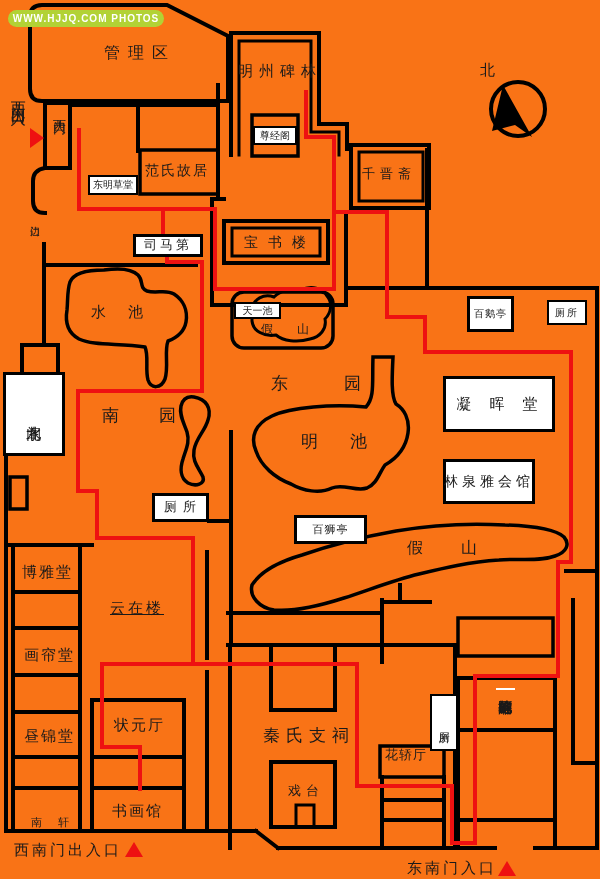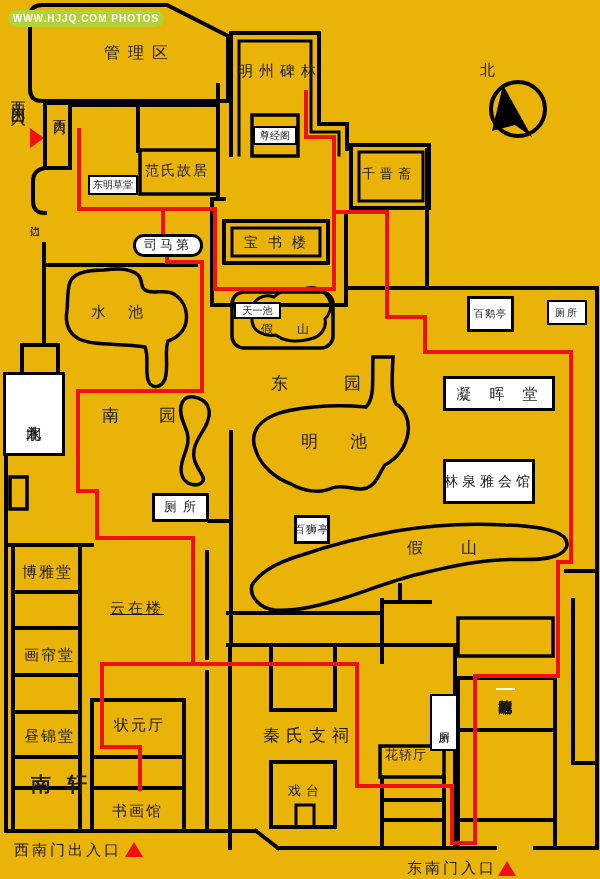--- a/index.html
+++ b/index.html
@@ -1,16 +1,16 @@
 <!DOCTYPE html>
 <html><head>
 <meta charset="utf-8">
 <style>
   html,body{margin:0;padding:0;background:#fff;}
-  .stage{position:relative;width:600px;height:879px;background:#eab308;overflow:hidden;
+  .stage{position:relative;width:600px;height:879px;background:#f97316;overflow:hidden;
          font-family:"Liberation Sans","DejaVu Sans",sans-serif;color:#111;}
   .stage svg{position:absolute;left:0;top:0;}
   .lbl{position:absolute;white-space:nowrap;color:#1a1a1a;line-height:1.15;}
   .v{writing-mode:vertical-rl;text-orientation:upright;}
   .bx{display:flex;align-items:center;justify-content:center;background:#fff;
       border:3px solid #000;box-sizing:border-box;text-align:center;}
   .bx2{border-width:2px;}
   .badge{position:absolute;left:8px;top:10px;width:156px;height:17px;border-radius:9px;
          background:#b2d235;color:#fff;font-weight:bold;font-size:10px;
          display:flex;align-items:center;justify-content:center;letter-spacing:1px;}
@@ -108,37 +108,37 @@
   <div class="lbl v" style="left:10px;top:90px;font-size:15px;letter-spacing:2px;">西大门出入口</div>
   <div class="lbl v" style="left:51px;top:110px;font-size:13px;">西大门</div>
   <div class="lbl v" style="left:29px;top:218px;font-size:10px;">边门</div>
   <div class="lbl" style="left:14px;top:841px;font-size:15px;letter-spacing:3px;">西南门出入口</div>
   <div class="lbl" style="left:407px;top:859px;font-size:15px;letter-spacing:3px;">东南门入口</div>
 
   <div class="lbl bx bx2" style="left:253px;top:126px;width:44px;height:19px;font-size:10px;">尊经阁</div>
   <div class="lbl" style="left:362px;top:167px;font-size:13px;letter-spacing:5px;">千晋斋</div>
   <div class="lbl" style="left:145px;top:162px;font-size:14px;letter-spacing:2px;">范氏故居</div>
   <div class="lbl bx bx2" style="left:88px;top:175px;width:50px;height:20px;font-size:10px;">东明草堂</div>
-  <div class="lbl bx" style="left:133px;top:234px;width:70px;height:23px;font-size:13px;letter-spacing:3px;border-radius:11px;">司马第</div>
+  <div class="lbl bx" style="left:133px;top:234px;width:70px;height:23px;font-size:13px;letter-spacing:3px;">司马第</div>
   <div class="lbl" style="left:244px;top:234px;font-size:14px;letter-spacing:10px;">宝书楼</div>
   <div class="lbl bx bx2" style="left:234px;top:302px;width:47px;height:17px;font-size:10px;">天一池</div>
   <div class="lbl bx" style="left:467px;top:296px;width:47px;height:36px;font-size:10px;letter-spacing:1px;">百鹅亭</div>
   <div class="lbl bx bx2" style="left:547px;top:300px;width:40px;height:25px;font-size:10px;letter-spacing:2px;">厕所</div>
   <div class="lbl bx v" style="left:3px;top:372px;width:62px;height:84px;font-size:15px;">水北阁</div>
-  <div class="lbl bx" style="left:443px;top:376px;width:112px;height:35px;font-size:15px;letter-spacing:18px;padding-left:14px;">凝晖堂</div>
+  <div class="lbl bx" style="left:443px;top:376px;width:112px;height:56px;font-size:15px;letter-spacing:18px;padding-left:14px;">凝晖堂</div>
   <div class="lbl bx" style="left:443px;top:459px;width:92px;height:45px;font-size:14px;letter-spacing:4px;">林泉雅会馆</div>
   <div class="lbl bx" style="left:152px;top:493px;width:57px;height:29px;font-size:13px;letter-spacing:6px;padding-left:5px;">厕所</div>
-  <div class="lbl bx" style="left:294px;top:515px;width:36px;height:29px;font-size:11px;letter-spacing:1px;">百狮亭</div>
+  <div class="lbl bx" style="left:294px;top:515px;width:73px;height:29px;font-size:11px;letter-spacing:1px;">百狮亭</div>
 
   <div class="lbl" style="left:22px;top:563px;font-size:15px;letter-spacing:2px;">博雅堂</div>
   <div class="lbl" style="left:110px;top:599px;font-size:15px;letter-spacing:3px;text-decoration:underline;">云在楼</div>
   <div class="lbl" style="left:24px;top:646px;font-size:15px;letter-spacing:2px;">画帘堂</div>
   <div class="lbl" style="left:24px;top:727px;font-size:15px;letter-spacing:2px;">昼锦堂</div>
   <div class="lbl" style="left:114px;top:716px;font-size:15px;letter-spacing:2px;">状元厅</div>
-  <div class="lbl" style="left:31px;top:773px;font-size:20px;letter-spacing:16px;font-weight:bold;">南轩</div>
+  <div class="lbl" style="left:31px;top:816px;font-size:11px;letter-spacing:16px;">南轩</div>
   <div class="lbl" style="left:112px;top:802px;font-size:15px;letter-spacing:2px;">书画馆</div>
 
   <div class="lbl" style="left:263px;top:726px;font-size:17px;letter-spacing:6px;">秦氏支祠</div>
   <div class="lbl" style="left:288px;top:784px;font-size:13px;letter-spacing:5px;">戏台</div>
   <div class="lbl" style="left:385px;top:748px;font-size:13px;letter-spacing:1px;">花轿厅</div>
   <div class="lbl bx bx2 v" style="left:430px;top:694px;width:28px;height:57px;font-size:11px;">厕所</div>
   <div class="lbl v" style="left:496px;top:688px;font-size:14px;line-height:1.2;background:#fff;padding:1px;">麻将起源地陈列馆</div>
 
 </div>
 

